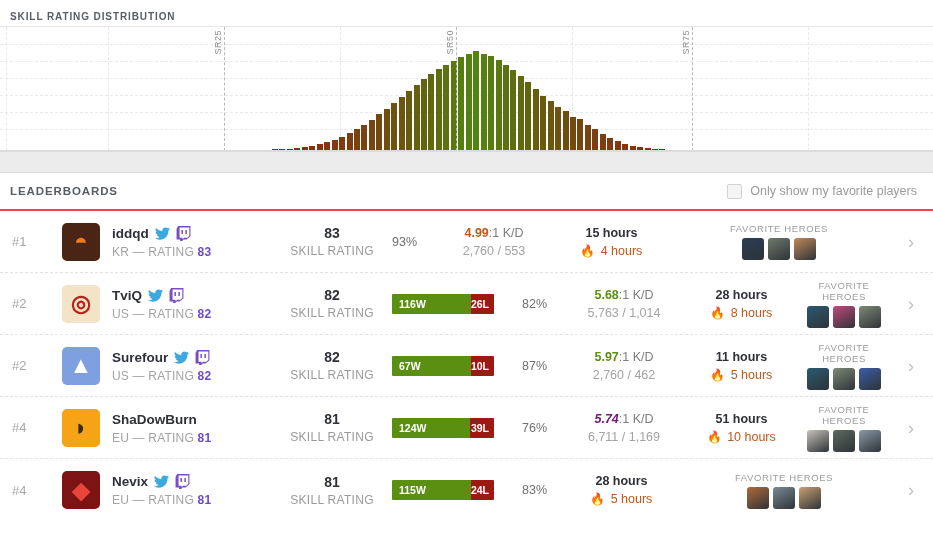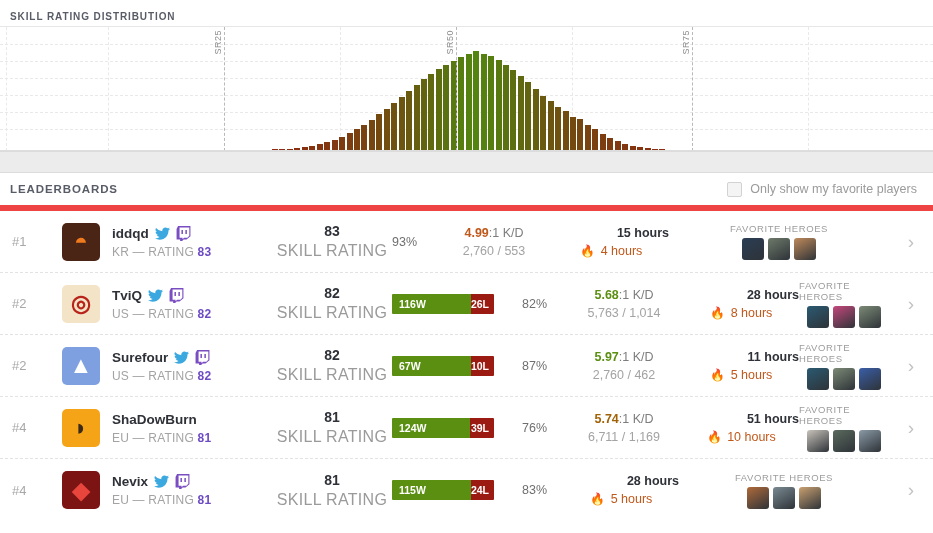--- a/index.html
+++ b/index.html
@@ -101,21 +101,21 @@
   }
 
   
   .lb-header {
     height: 38px;
     display: flex;
     align-items: center;
     justify-content: space-between;
     padding: 0 16px 0 10px;
     box-sizing: border-box;
-    border-bottom: 6px solid #ef4444;
+    border-bottom: 2px solid #ef4444;
     background: #fff;
   }
   .lb-title {
     font-size: 11.5px;
     font-weight: bold;
     letter-spacing: 0.9px;
     color: #585c66;
     text-transform: uppercase;
   }
   .fav-filter {
@@ -205,21 +205,21 @@
   .c-sr {
     width: 120px;
     text-align: center;
   }
   .sr-val {
     font-size: 14px;
     font-weight: bold;
     color: #2f3138;
   }
   .sr-cap {
-    font-size: 16px;
+    font-size: 12px;
     color: #9a9a9a;
     margin-top: 3px;
     letter-spacing: 0.3px;
   }
 
   .c-wl {
     width: 130px;
     display: flex;
     align-items: center;
     justify-content: flex-start;
@@ -265,21 +265,21 @@
     color: #7d7d7d;
   }
   .kd-val b { font-weight: bold; }
   .kd-sub {
     font-size: 12.5px;
     color: #a3a3a3;
     margin-top: 4px;
   }
   .c-hours {
     width: 115px;
-    text-align: right;
+    text-align: center;
   }
   .hours-main {
     font-size: 12.5px;
     font-weight: bold;
     color: #2f3138;
   }
   .hours-sub {
     font-size: 12.5px;
     color: #c0591b;
     margin-top: 4px;
@@ -295,20 +295,21 @@
     flex-direction: column;
     align-items: center;
     justify-content: center;
     gap: 4px;
   }
   .heroes-cap {
     font-size: 9.5px;
     letter-spacing: 0.6px;
     color: #9c9c9c;
     text-transform: uppercase;
+    text-align: center;
   }
   .heroes-row { display: flex; gap: 4px; }
   .hero {
     width: 22px;
     height: 22px;
     border-radius: 3px;
     overflow: hidden;
   }
   .c-chev {
     width: 44px;
@@ -583,21 +584,21 @@
           <div class="sr-cap">SKILL RATING</div>
         </div>
         <div class="c-wl">
           <div class="wlbar">
             <div class="w" style="width: 76%;">124W</div>
             <div class="l">39L</div>
           </div>
         </div>
         <div class="c-pct">76%</div>
         <div class="c-kd">
-          <div class="kd-val"><b style="color: #a16207;">5.74</b>:1 K/D</div>
+          <div class="kd-val"><b style="color: #701a75; font-style: italic;">5.74</b>:1 K/D</div>
           <div class="kd-sub">6,711 / 1,169</div>
         </div>
         <div class="c-hours">
           <div class="hours-main">51 hours</div>
           <div class="hours-sub">
             <span class="flame">🔥</span>
             <span>10 hours</span>
           </div>
         </div>
         <div class="c-heroes">

